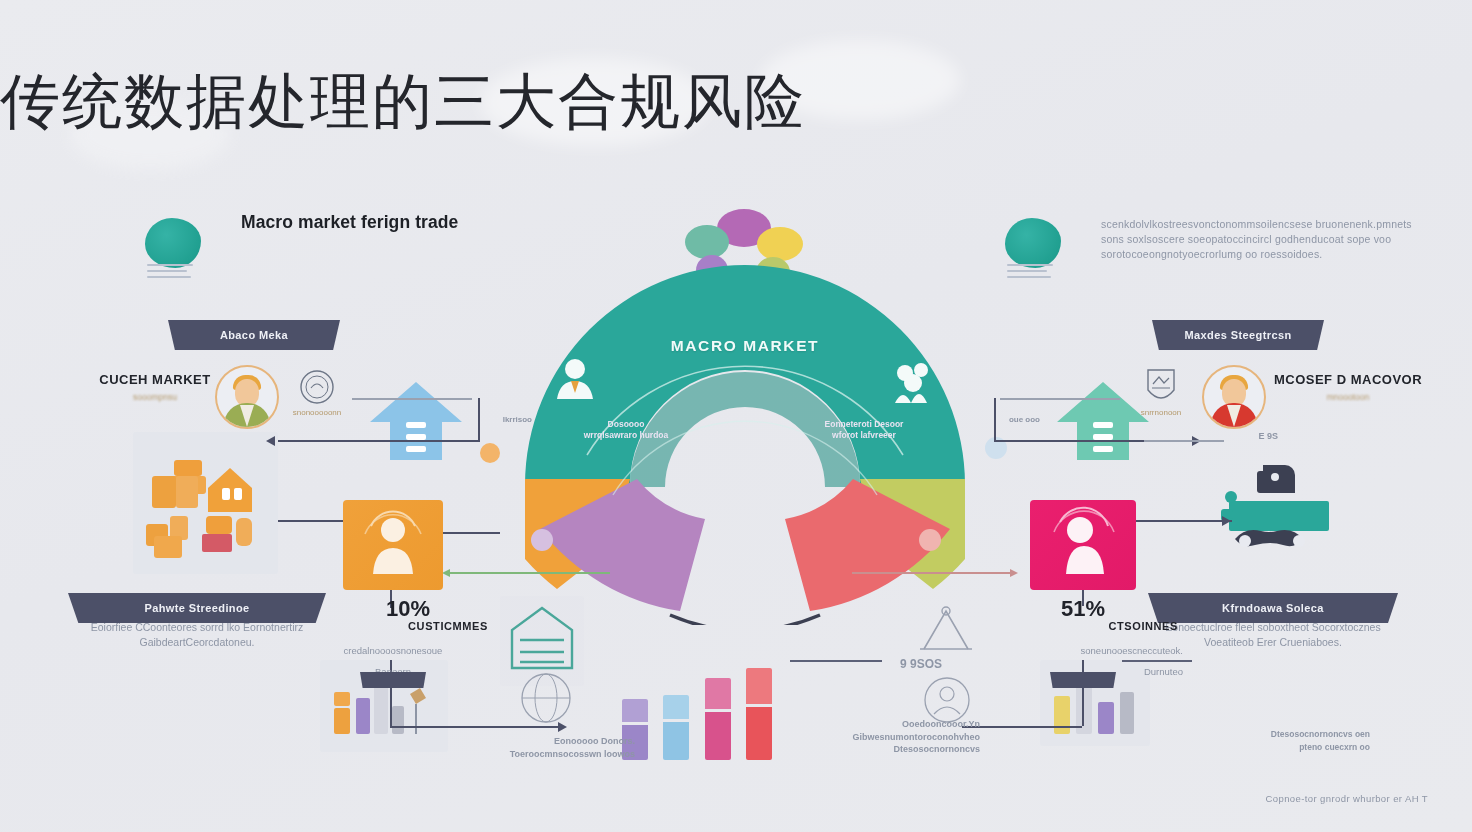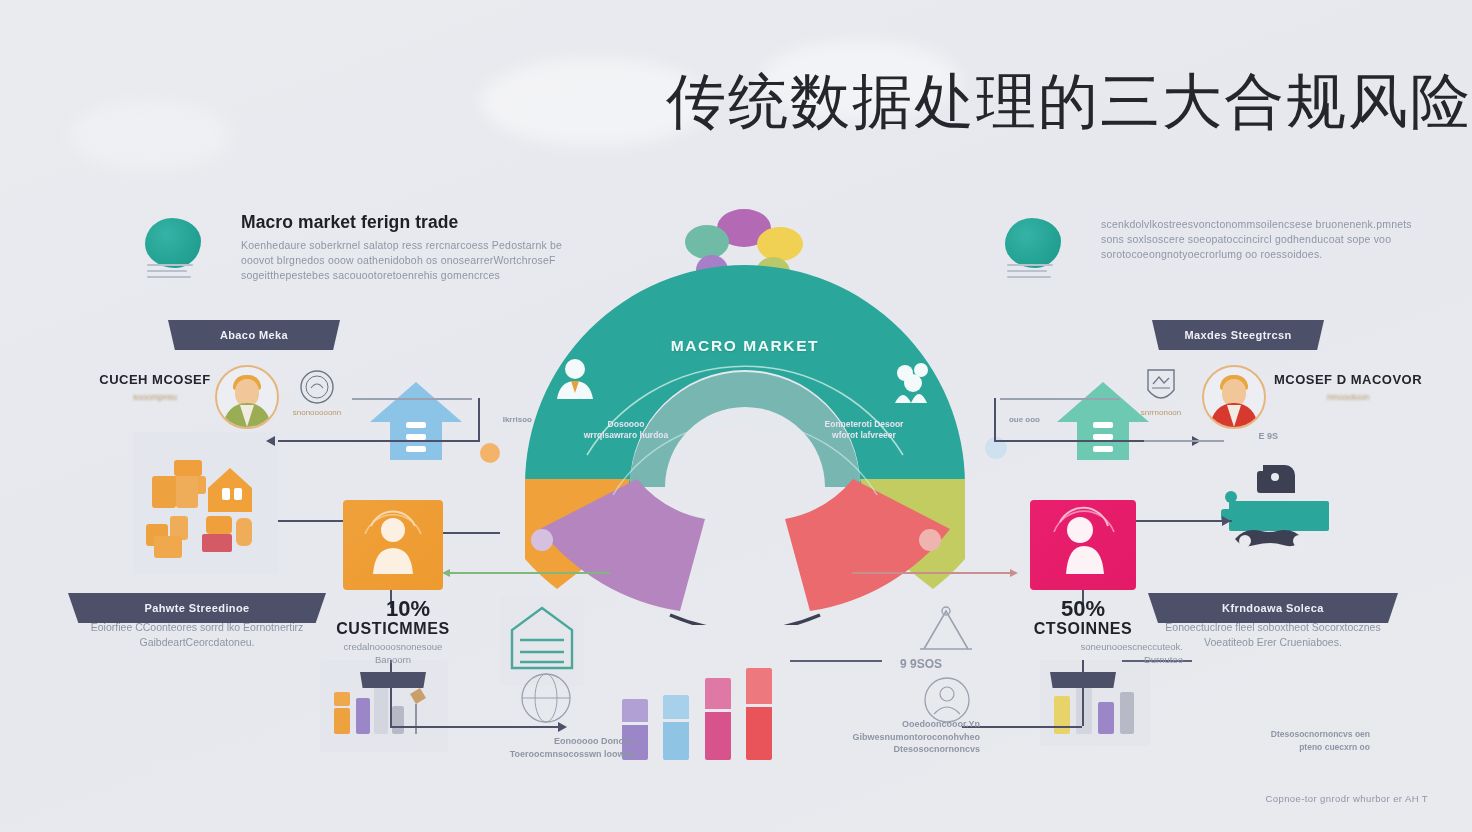--- a/index.html
+++ b/index.html
@@ -13,21 +13,21 @@
     position: relative;
     width: 1472px; height: 832px;
     background: linear-gradient(160deg,#eaebef 0%,#e7e8ed 45%,#e9eaee 100%);
   }
   
   .cloud { position: absolute; border-radius: 50%; background: rgba(255,255,255,.45); filter: blur(8px); }
 
   
   .title {
     position: absolute; top: 62px; left: 0; width: 1472px;
-    text-align: right;
+    text-align: left;
     font-size: 60px; letter-spacing: 2px; font-weight: 400;
     color: #24262c;
     font-family: "DejaVu Sans", "Liberation Sans", sans-serif;
   }
 
   
   .info { position: absolute; width: 420px; }
   .info .dot {
     position: absolute; left: 0; top: 6px;
     width: 56px; height: 50px; border-radius: 48% 52% 46% 54% / 52% 46% 54% 48%;
@@ -79,27 +79,27 @@
 
   
   .statcard { position: absolute; width: 100px; height: 92px; border-radius: 4px; }
   .statcard.orange { background: linear-gradient(135deg,#f0a13a 0%,#ed9a2f 100%); }
   .statcard.pink   { background: linear-gradient(135deg,#ea1f6e 0%,#e21a68 100%); }
   .statnum {
     position: absolute; width: 160px; text-align: center;
     font-size: 22px; font-weight: 700; color: #20222a; filter: blur(.5px);
   }
   .statlabel {
-    position: absolute; width: 190px; text-align: center;
-    font-size: 16px; font-weight: 700; color: #20222a; letter-spacing: .6px;
+    position: absolute; width: 190px; text-align: right;
+    font-size: 11px; font-weight: 700; color: #20222a; letter-spacing: .6px;
     filter: blur(.5px);
   }
   .statsub {
     position: absolute; width: 200px; text-align: center;
-    font-size: 9.5px; line-height: 13px; color: #8d95a5; filter: blur(.7px);
+    font-size: 9.5px; line-height: 21px; color: #8d95a5; filter: blur(.7px);
   }
 
   
   .medal { position: absolute; width: 64px; height: 64px; border-radius: 50%; border: 2px solid #e6b57c; overflow: hidden; background: #eceef3; }
   .medal .head { position: absolute; left: 50%; top: 12px; transform: translateX(-50%); width: 24px; height: 27px; border-radius: 48% 48% 42% 42%; }
   .medal .hair { position: absolute; left: 50%; top: 8px; transform: translateX(-50%); width: 28px; height: 15px; border-radius: 14px 14px 3px 3px; }
   .medal .body { position: absolute; left: 50%; bottom: -6px; transform: translateX(-50%); width: 46px; height: 30px; border-radius: 22px 22px 0 0; }
   .medal .collar { position: absolute; left: 50%; bottom: 0; transform: translateX(-50%); width: 14px; height: 22px; background: #f0ece3; clip-path: polygon(50% 100%, 0 0, 100% 0); }
 
   
@@ -152,21 +152,20 @@
   <div class="title">传统数据处理的三大合规风险</div>
 
   <div class="info" id="info-left">
     <div class="dot"></div>
     <div class="lines">
         <i></i>
         <i></i>
         <i></i>
       </div>
     <h3>Macro market ferign trade</h3>
-    <p>Koenhedaure soberkrnel salatop ress rercnarcoess Pedostarnk be ooovot blrgnedos ooow oathenidoboh os onosearrerWortchroseF sogeitthepestebes sacouootoretoenrehis gomencrces</p>
   </div>
 
   <div class="info" id="info-right">
     <div class="dot"></div>
     <div class="lines">
         <i></i>
         <i></i>
         <i></i>
       </div>
     <p>scenkdolvlkostreesvonctonommsoilencsese bruonenenk.pmnets sons soxlsoscere soeopatoccincircl godhenducoat sope voo sorotocoeongnotyoecrorlumg oo roessoidoes.</p>
@@ -243,21 +242,21 @@
   <div class="ribbon" style="left:1148px;top:593px;width:250px;">Kfrndoawa  Soleca</div>
   <div class="ribbon-sub" style="left:1140px;top:620px;width:266px;white-space:pre-line;">Eonoectuclroe fleel soboxtheot Socorxtocznes
 Voeatiteob Erer Crueniaboes.</div>
 
   <div class="medal" style="left:215px;top:365px;">
     <div class="hair" style="background:#e8a63f;"></div>
     <div class="head" style="background:#f1c79a;"></div>
     <div class="body" style="background:#9aad54;"></div>
     <div class="collar"></div>
   </div>
-  <div style="position:absolute;left:95px;top:372px;width:120px;text-align:center;font-size:13px;font-weight:700;color:#22252c;filter:blur(.55px);letter-spacing:.5px;">CUCEH MCOSEF</div>
+  <div style="position:absolute;left:95px;top:372px;width:120px;text-align:center;font-size:13px;font-weight:700;color:#22252c;filter:blur(.55px);letter-spacing:.5px;">CUCEH MARKET</div>
   <div style="position:absolute;left:95px;top:392px;width:120px;text-align:center;font-size:8.5px;color:#b59a6d;filter:blur(.8px);">sooompnsu</div>
 
   <svg class="tinyicon" style="left:298px;top:368px;" width="38" height="38">
     <circle cx="19" cy="19" r="16" fill="none" stroke="#6d7687" stroke-width="1.4"></circle>
     <circle cx="19" cy="19" r="11" fill="none" stroke="#6d7687" stroke-width="1"></circle>
     <path d="M13 20 q6 -8 12 0" stroke="#6d7687" stroke-width="1.2" fill="none"></path>
   </svg>
   <div class="tinycap" style="left:272px;top:408px;">snonooooonn</div>
 
   <div class="medal" style="left:1202px;top:365px;">
@@ -423,21 +422,21 @@
   <div class="ribbon" style="left:360px;top:672px;width:66px;height:16px;font-size:8px;"></div>
 
   <div class="statcard pink" style="left:1030px;top:500px;width:106px;height:90px;">
     <svg width="106" height="90">
       <circle cx="50" cy="30" r="13" fill="#fdf2f6"></circle>
       <path d="M36 74 Q38 46 54 46 Q72 46 74 74 Z" fill="#fdf2f6"></path>
       <path d="M30 22 a26 26 0 0 1 48 4" stroke="#f8b9d2" stroke-width="2" fill="none"></path>
       <path d="M24 32 a32 32 0 0 1 60 0" stroke="#f8b9d2" stroke-width="1.6" fill="none" opacity=".7"></path>
     </svg>
   </div>
-  <div class="statnum" style="left:1003px;top:596px;">50%</div>
+  <div class="statnum" style="left:1003px;top:596px;">51%</div>
   <div class="statlabel" style="left:988px;top:620px;">CTSOINNES</div>
   <div class="statsub" style="left:983px;top:640px;white-space:pre-line;text-align:right;">soneunooescneccuteok.
 Durnuteo</div>
   <div class="ribbon" style="left:1050px;top:672px;width:66px;height:16px;font-size:8px;"></div>
 
   <div class="microtext" style="left:455px;top:735px;width:180px;white-space:pre-line;">Eonooooo Donors.
 Toeroocmnsocosswn  loowos</div>
   <div class="microtext" style="left:800px;top:718px;width:180px;white-space:pre-line;">Ooedooncooor.Yn
 Gibwesnumontoroconohvheo
 Dtesosocnornoncvs</div>

